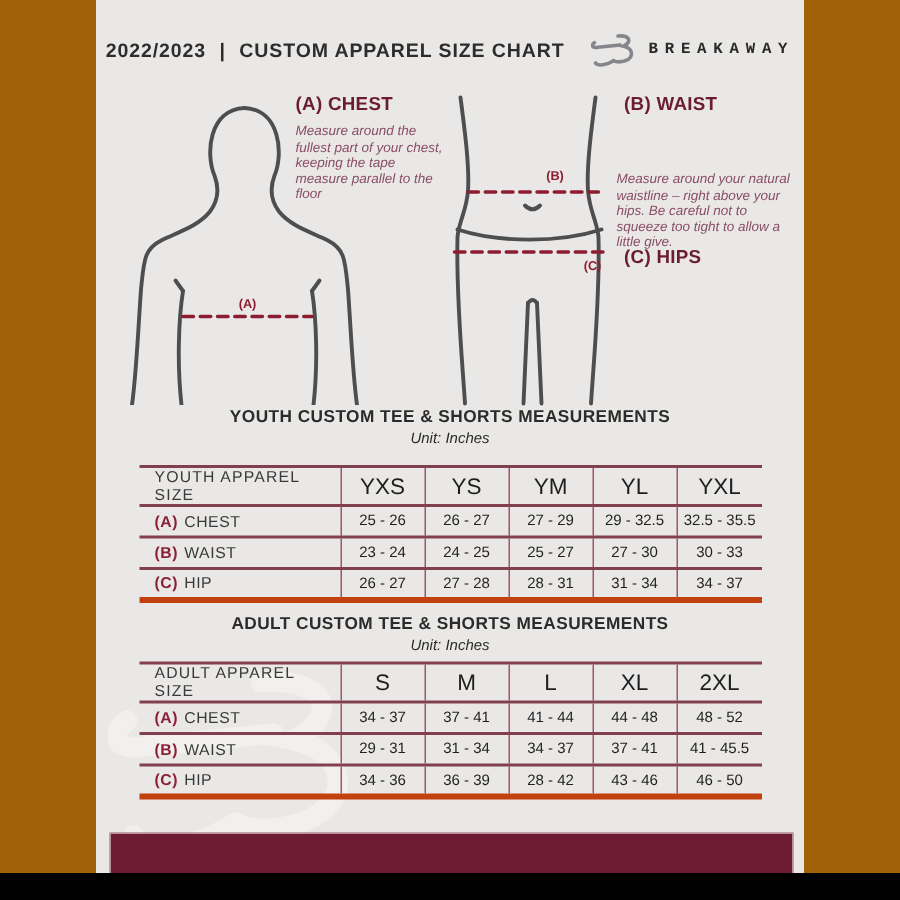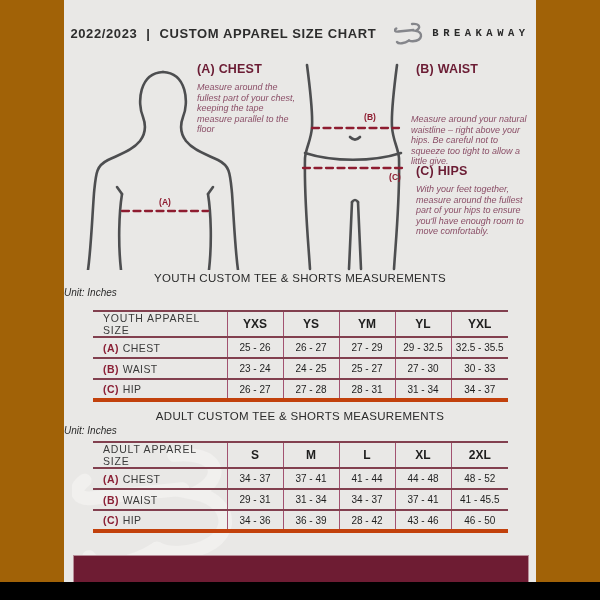--- a/index.html
+++ b/index.html
@@ -23,34 +23,34 @@
 
   
   .fig path, .fig ellipse { fill:none; stroke:#4d4e50; stroke-width:2.6;
            stroke-linecap:round; stroke-linejoin:round; }
   .fig .dash { stroke:#8e1c30; stroke-width:2.3; stroke-dasharray:7 4.5; }
   .fig text { fill:#8e1c30; font-weight:700; font-size:8.5px;
               font-family:"Liberation Sans",sans-serif; }
 
   
   .tbl-title { position:absolute; left:0; width:472px; text-align:center;
-               font-weight:400; font-size:11.5px; color:#2b2b2b; letter-spacing:0.3px; }
-  .tbl-unit  { position:absolute; left:0; width:472px; 
+               font-weight:700; font-size:11.5px; color:#2b2b2b; letter-spacing:0.3px; }
+  .tbl-unit  { position:absolute; left:0; width:472px; text-align:center;
                font-style:italic; font-size:10px; color:#2b2b2b; }
 
   
   table.tbl { position:absolute; left:29px; width:415px; border-collapse:collapse; table-layout:fixed; }
   .tbl td { border-top:2px solid #82404f; height:21px; font-size:10px; color:#1f1f1f;
             text-align:center; padding:0; }
   .tbl tr.hdr-row td { height:23px; }
   .tbl tr:last-child td { border-bottom:4px solid #c2410c; }
   .tbl td + td { border-left:1.5px solid #a25270; }
   .tbl td.lbl { text-align:left; padding-left:10px; font-size:10.5px; color:#3a3a3a; letter-spacing:0.4px;margin-top:36px; }
   .tbl .pfx { color:#8a1f35; font-weight:700; margin-right:4px; }
-  .tbl .size-hd { font-weight:700; font-size:12px; color:#1e1e1e; }
+  .tbl .size-hd { font-weight:400; font-size:15px; color:#1e1e1e; }
   .tbl .size-label { font-weight:400; font-size:10.5px; color:#3a3a3a; letter-spacing:0.8px; }
 
   
   .watermark { position:absolute; left:8px; top:415px; opacity:0.85; }
   .watermark path { fill:none; stroke:#f3f2f0; stroke-width:3.2; stroke-linecap:round; }
   .footer-bar { position:absolute; left:9px; top:555px; width:456px; height:38px;
                 background:#6e1c33; border:1px solid rgba(255,255,255,0.5); }
 
   .logo path { fill:none; stroke:#85868b; stroke-width:3.2; stroke-linecap:round; }
 </style>
@@ -107,21 +107,20 @@
       <text x="97" y="117" text-anchor="middle">(C)</text>
     </svg>
 
     <div class="sec-h" style="left:133px; top:62px;">(A) CHEST</div>
     <div class="sec-p" style="left:133px; top:82px; width:104px;">Measure around the fullest part of your chest, keeping the tape measure parallel to the floor</div>
 
     <div class="sec-h" style="left:352px; top:62px;">(B) WAIST</div>
     <div class="sec-p" style="left:347px; top:82px; width:118px;margin-top:32px;">Measure around your natural waistline – right above your hips. Be careful not to squeeze too tight to allow a little give.</div>
 
     <div class="sec-h" style="left:352px; top:164px;">(C) HIPS</div>
-    <div class="sec-p" style="left:352px; top:184px; width:122px;">With your feet together, measure around the fullest part of your hips to ensure you'll have enough room to move comfortably.</div>
 
     <div class="tbl-title" style="top:272px;">YOUTH CUSTOM TEE &amp; SHORTS MEASUREMENTS</div>
     <div class="tbl-unit" style="top:287px;">Unit: Inches</div>
 
     <table class="tbl" style="top:310px;">
       <colgroup>
           <col style="width:134px">
           <col style="width:56px">
           <col style="width:56px">
           <col style="width:56px">

